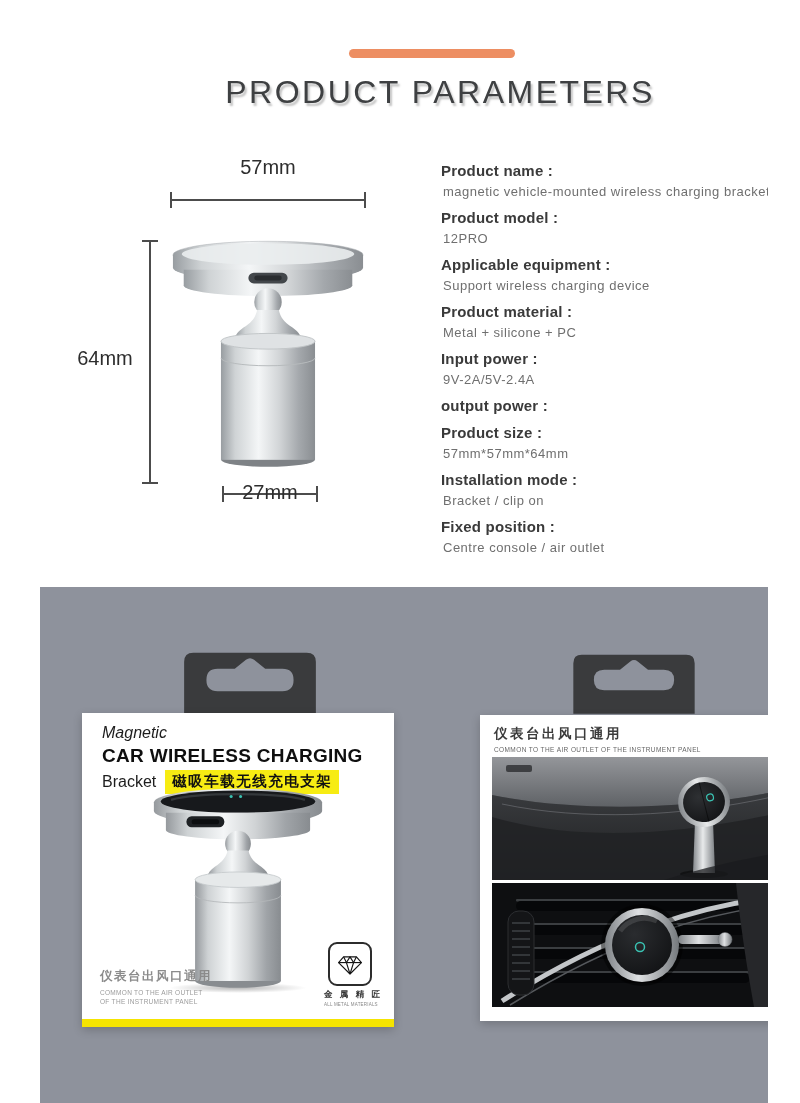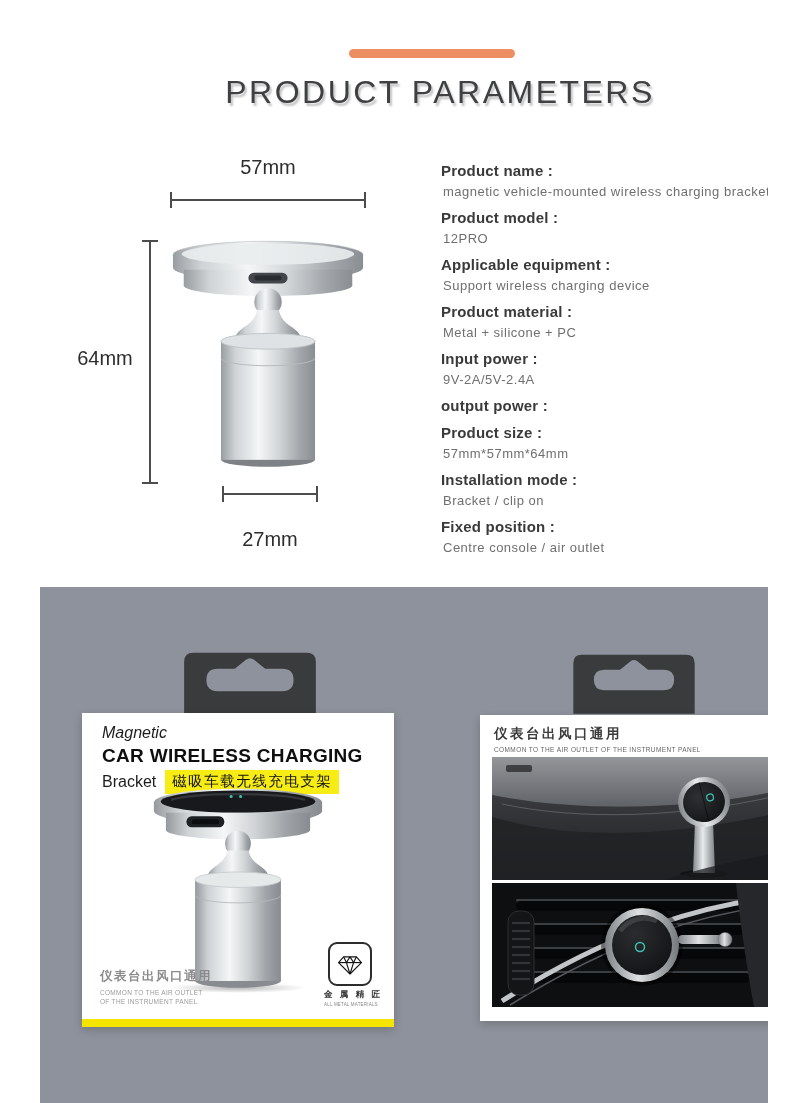--- a/index.html
+++ b/index.html
@@ -8,21 +8,21 @@
 
   
   .top{position:absolute;left:0;top:0;width:800px;height:587px;background:#ffffff;}
   .accent-bar{position:absolute;left:309px;top:49px;width:166px;height:9px;border-radius:4.5px;background:#ED8E62;}
   .page-title{position:absolute;left:0;right:0;top:74px;margin:0;text-align:center;
     font-size:32px;font-weight:400;letter-spacing:2.5px;color:#3e4042;
     text-shadow:2px 3px 2px rgba(125,125,125,0.45);}
 
   .dim-label{position:absolute;font-size:20px;color:#2d2d2d;}
   #wlabel{left:130px;top:156px;width:196px;text-align:center;}
-  #blabel{left:155px;top:528px;width:150px;text-align:center;}
+  #blabel{left:155px;top:481px;width:150px;text-align:center;}
   #hlabel{left:34px;top:347px;width:62px;text-align:center;}
 
   .hdim{position:absolute;height:16px;}
   .hdim .bar{position:absolute;left:0;right:0;top:7px;height:2px;background:#4c4c4c;}
   .hdim .tick{position:absolute;top:0;width:2px;height:16px;background:#4c4c4c;}
   .hdim .tick.l{left:0;} .hdim .tick.r{right:0;}
   #wdim{left:130px;top:192px;width:196px;}
   #bdim{left:182px;top:486px;width:96px;}
 
   .vdim{position:absolute;left:102px;top:240px;width:16px;height:244px;}
@@ -43,21 +43,21 @@
   #hanger-left{left:134px;top:58px;width:152px;height:72px;}
   #hanger-right{left:524px;top:58px;width:140px;height:72px;}
 
   .front-box{position:absolute;left:42px;top:126px;width:312px;height:314px;background:#ffffff;
     box-shadow:0 3px 9px rgba(0,0,0,0.20);}
   .box-titles{position:absolute;left:20px;top:10px;right:14px;}
   .t1{font-size:16px;color:#1d1d1d;line-height:20px;font-style:italic;}
   .t2{font-size:19px;font-weight:bold;color:#0f0f0f;letter-spacing:.3px;line-height:23px;margin-top:1px;}
   .t3row{display:flex;align-items:center;margin-top:3px;}
   .t3{font-size:16px;color:#1d1d1d;}
-  .chip{margin-left:9px;background:#F7EC13;color:#111;font-weight:normal;font-size:14.5px;
+  .chip{margin-left:9px;background:#F7EC13;color:#111;font-weight:bold;font-size:14.5px;
     padding:2px 7px 3px 7px;letter-spacing:1.5px;white-space:nowrap;}
   .pack-product{position:absolute;left:56px;top:74px;width:200px;height:206px;}
   .box-footer{position:absolute;left:18px;bottom:20px;}
   .f-cn{font-size:12.5px;font-weight:bold;color:#8b8b8b;letter-spacing:1.5px;}
   .f-en{font-size:6.5px;color:#9b9b9b;letter-spacing:.3px;line-height:1.5;margin-top:3px;}
   .badge{position:absolute;right:18px;bottom:20px;width:52px;text-align:center;}
   .badge-frame{width:40px;height:40px;margin:0 auto;border:2px solid #2c2c2c;border-radius:9px;
     display:flex;align-items:center;justify-content:center;background:#fff;}
   .badge-cn{font-size:8.5px;color:#333;font-weight:bold;letter-spacing:2.5px;margin-top:3px;white-space:nowrap;}
   .badge-en{font-size:4.5px;color:#888;letter-spacing:.2px;margin-top:1px;white-space:nowrap;}

